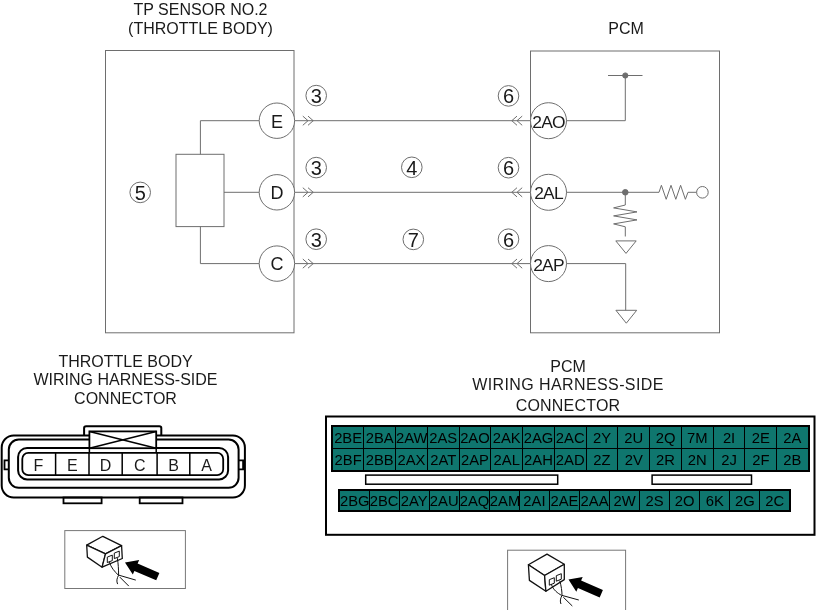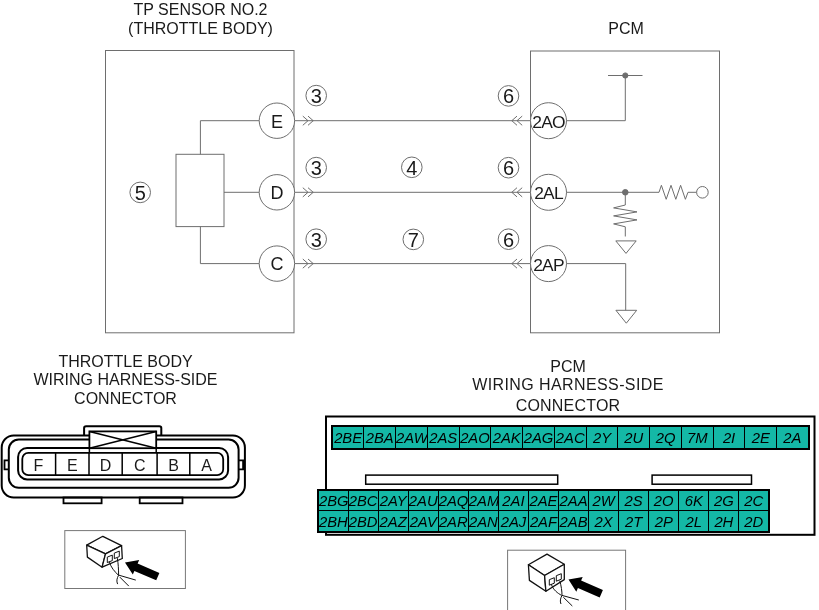--- a/index.html
+++ b/index.html
@@ -1,22 +1,22 @@
 <!DOCTYPE html>
 <html><head><meta charset="utf-8">
 <style>
 html,body{margin:0;padding:0;background:#fff;}
 body{width:819px;height:610px;position:relative;font-family:"Liberation Sans",sans-serif;}
 svg text{font-family:"Liberation Sans",sans-serif;}
-.pintable{position:absolute;border-collapse:collapse;table-layout:fixed;background:#14b8a6;border:2px solid #000;font-style:italic;}
+.pintable{position:absolute;border-collapse:collapse;table-layout:fixed;background:#0f766e;border:2px solid #000;}
 .pintable td{border:1.2px solid #000;text-align:center;vertical-align:middle;
   font-size:14.8px;color:#000;padding:1px 0 0 0;overflow:hidden;white-space:nowrap;}
 #t1{left:331px;top:424.8px;width:478.5px;}
 #t1 td{height:20.2px;}
-#t2{left:317px;top:489.2px;width:453px;}
+#t2{left:338px;top:489.2px;width:453px;}
 #t2 td{height:18.3px;}
 </style></head>
 <body>
 <svg width="819" height="610" viewBox="0 0 819 610" style="position:absolute;left:0;top:0">
 <defs>
       <g id="conn-icon" fill="none" stroke="#111" stroke-width="1.3" stroke-linejoin="round">
 <polygon points="38,5.7 56.8,15.1 40.7,23.2 21.9,14.5" fill="white"></polygon>
 <polygon points="21.9,14.5 22.6,26.5 37.3,36.6 40.7,23.2" fill="white"></polygon>
 <polygon points="40.7,23.2 37.3,36.6 57.5,27.9 56.8,15.1" fill="white"></polygon>
 <path d="M42.5,26.5 l5,-2 l0,5.5 l-5,2 Z" stroke-width="1"></path>
@@ -160,20 +160,37 @@
         <td>2AG</td>
         <td>2AC</td>
         <td>2Y</td>
         <td>2U</td>
         <td>2Q</td>
         <td>7M</td>
         <td>2I</td>
         <td>2E</td>
         <td>2A</td>
       </tr>
+      <tr>
+        <td>2BF</td>
+        <td>2BB</td>
+        <td>2AX</td>
+        <td>2AT</td>
+        <td>2AP</td>
+        <td>2AL</td>
+        <td>2AH</td>
+        <td>2AD</td>
+        <td>2Z</td>
+        <td>2V</td>
+        <td>2R</td>
+        <td>2N</td>
+        <td>2J</td>
+        <td>2F</td>
+        <td>2B</td>
+      </tr>
     </tbody>
   </table>
 <table class="pintable" id="t2">
     <tbody>
       <tr>
         <td>2BG</td>
         <td>2BC</td>
         <td>2AY</td>
         <td>2AU</td>
         <td>2AQ</td>
@@ -181,30 +198,13 @@
         <td>2AI</td>
         <td>2AE</td>
         <td>2AA</td>
         <td>2W</td>
         <td>2S</td>
         <td>2O</td>
         <td>6K</td>
         <td>2G</td>
         <td>2C</td>
       </tr>
-      <tr>
-        <td>2BH</td>
-        <td>2BD</td>
-        <td>2AZ</td>
-        <td>2AV</td>
-        <td>2AR</td>
-        <td>2AN</td>
-        <td>2AJ</td>
-        <td>2AF</td>
-        <td>2AB</td>
-        <td>2X</td>
-        <td>2T</td>
-        <td>2P</td>
-        <td>2L</td>
-        <td>2H</td>
-        <td>2D</td>
-      </tr>
     </tbody>
   </table>
 </body></html>

